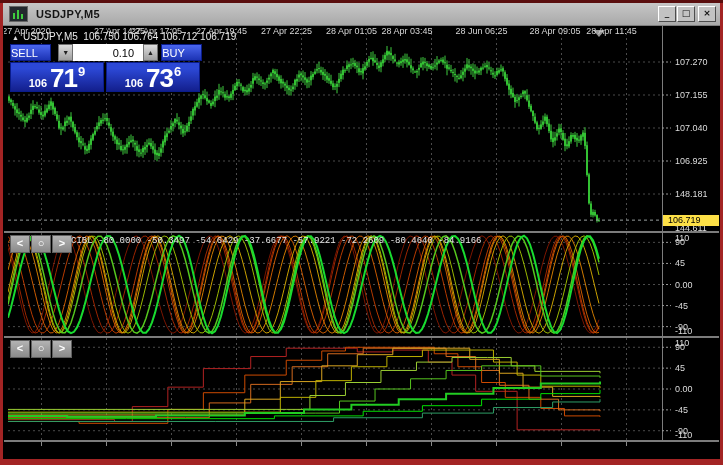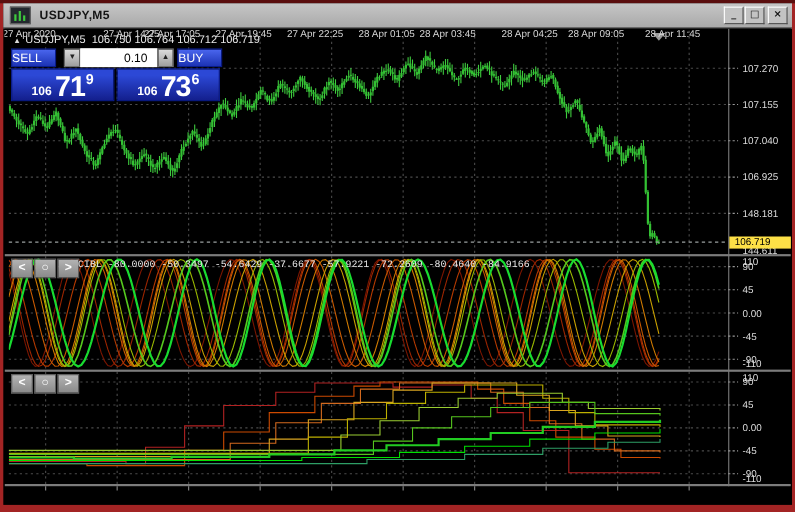--- a/index.html
+++ b/index.html
@@ -841,18 +841,18 @@
         <div class="scale-label" style="left: 671px; top: 400.727px;">-90</div>
         <div class="scale-label" style="left: 671px; top: 313px;">110</div>
         <div class="scale-label" style="left: 671px; top: 405px;">-110</div>
         <div class="time-label" style="left: -10.5px; top: 0px;">27 Apr 2020</div>
         <div class="time-label" style="left: 54.5px; top: 0px; margin-left: 28px;">27 Apr 14:25</div>
         <div class="time-label" style="left: 119.5px; top: 0px;">27 Apr 17:05</div>
         <div class="time-label" style="left: 184.5px; top: 0px;">27 Apr 19:45</div>
         <div class="time-label" style="left: 249.5px; top: 0px;">27 Apr 22:25</div>
         <div class="time-label" style="left: 314.5px; top: 0px;">28 Apr 01:05</div>
         <div class="time-label" style="left: 370px; top: 0px;">28 Apr 03:45</div>
-        <div class="time-label" style="left: 444.5px; top: 0px;">28 Apr 04:25</div>
-        <div class="time-label" style="left: 505px; top: 0px;">28 Apr 09:05</div>
+        <div class="time-label" style="left: 444.5px; top: 0px;">28 Jun 06:25</div>
+        <div class="time-label" style="left: 518px; top: 0px;">28 Apr 09:05</div>
         <div class="time-label" style="left: 574.5px; top: 0px;">28 Apr 11:45</div>
       </div>
   </div>
 </div>
 
 </body></html>

